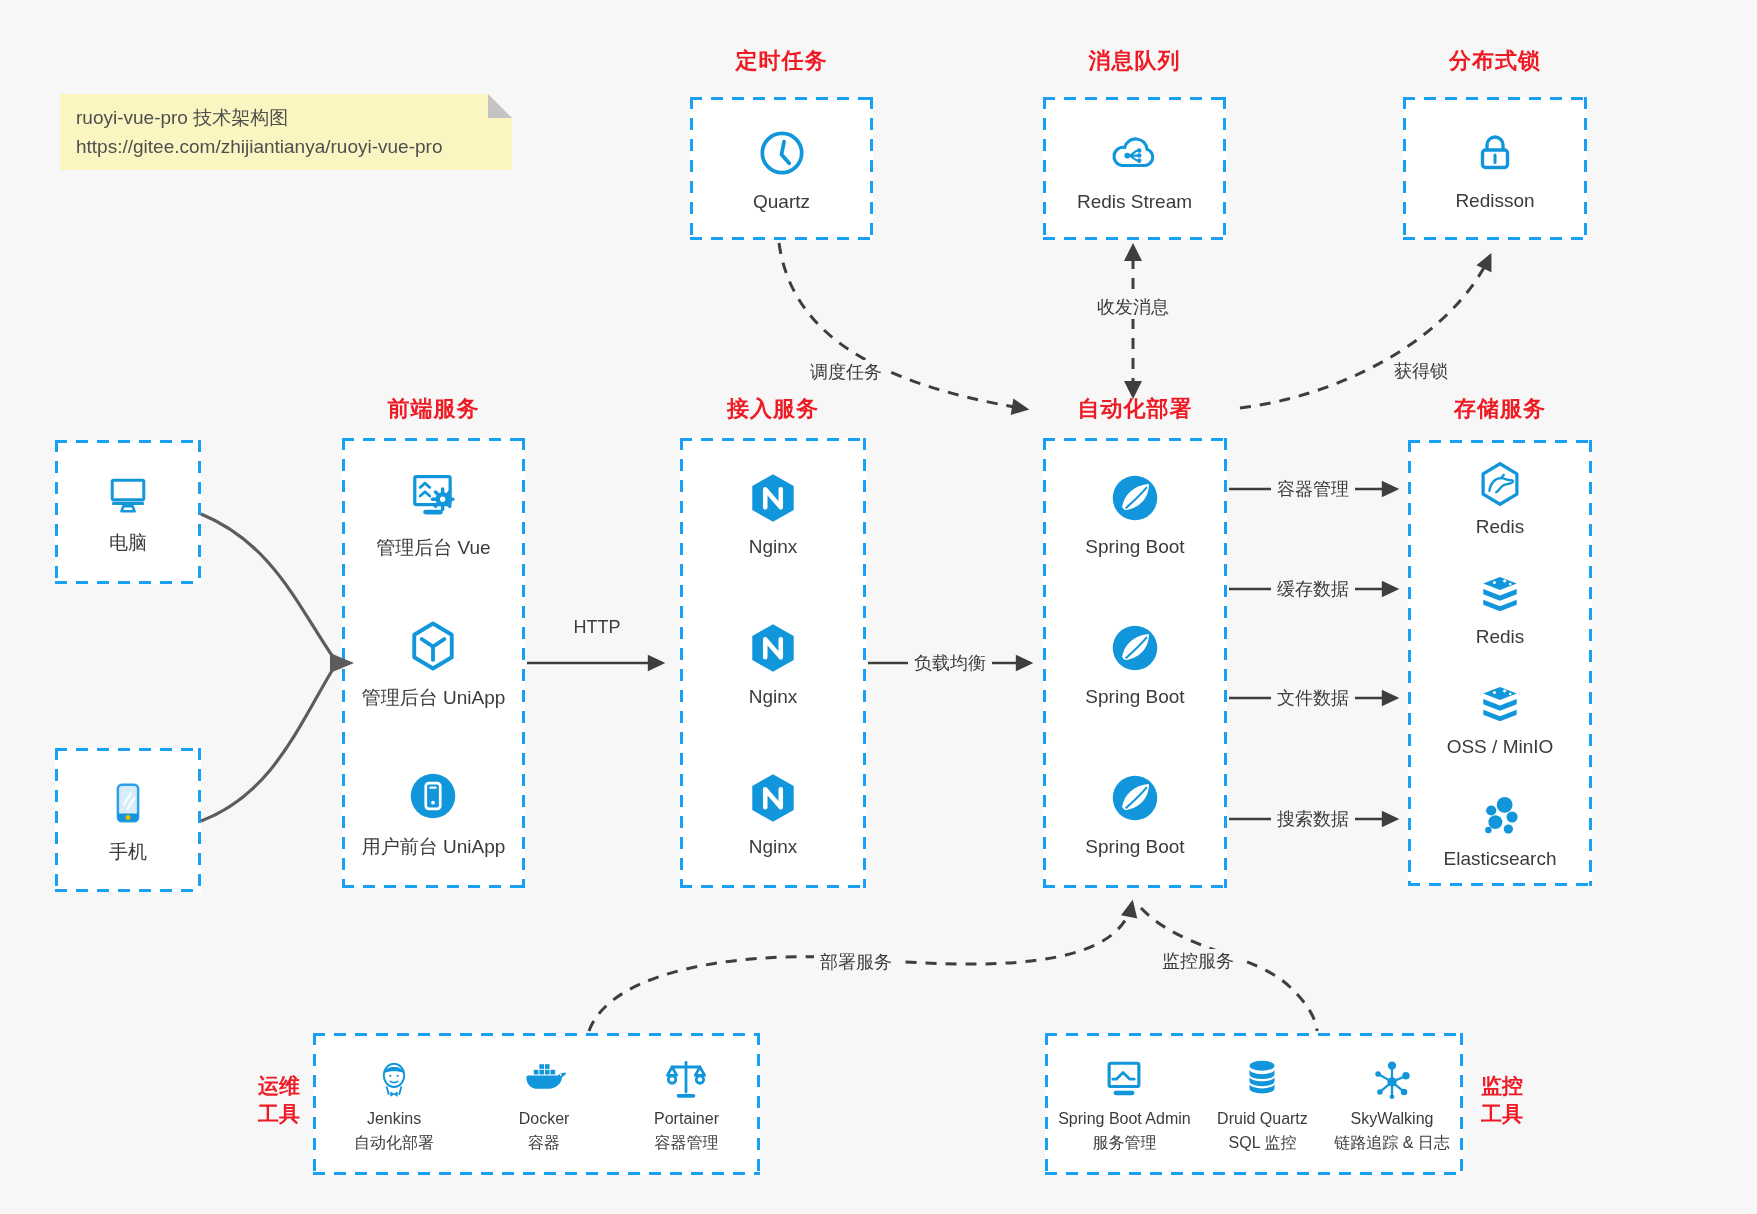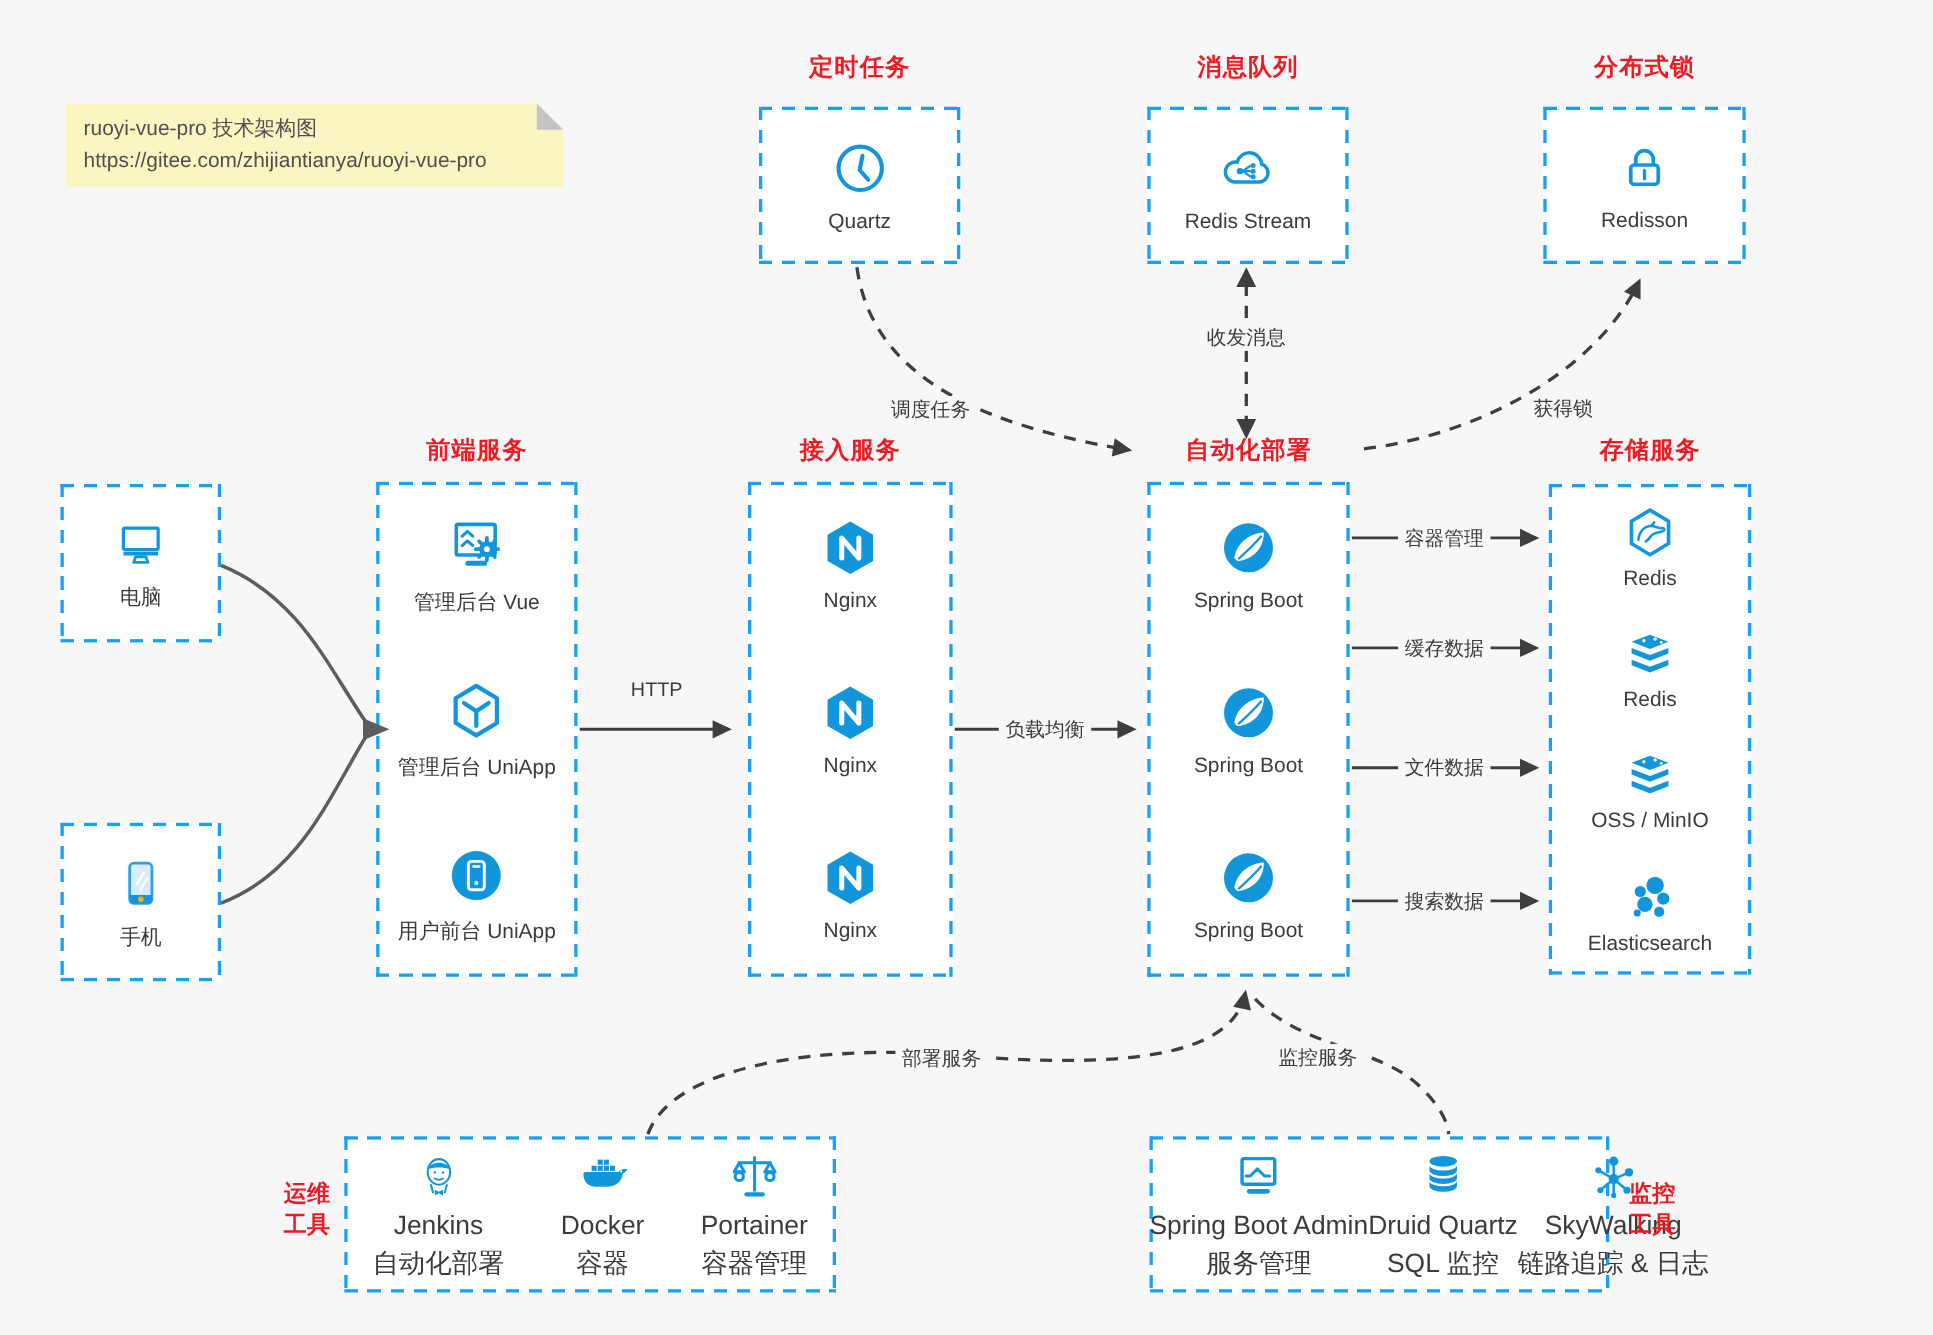--- a/index.html
+++ b/index.html
@@ -30,21 +30,21 @@
     background-position:0 0,0 100%,0 0,100% 0;
     background-repeat:no-repeat;
   }
   .vflex{display:flex;flex-direction:column;justify-content:space-around;align-items:center;}
   .hflex{display:flex;flex-direction:row;justify-content:space-around;align-items:center;}
 
   .node{display:flex;flex-direction:column;align-items:center;gap:9px;}
   .nlabel{font-size:19px;color:var(--ink);white-space:nowrap;}
 
   .tool{display:flex;flex-direction:column;align-items:center;gap:3px;}
-  .tname,.tdesc{font-size:24px;color:var(--ink);text-align:center;white-space:nowrap;line-height:1.3;}
+  .tname,.tdesc{font-size:16px;color:var(--ink);text-align:center;white-space:nowrap;line-height:1.3;}
 
   .arrows{position:absolute;left:0;top:0;z-index:4;pointer-events:none;}
   .elabel{position:absolute;transform:translate(-50%,-50%);background:var(--bg);color:#3c3c3c;
           font-size:18px;padding:0 6px;white-space:nowrap;z-index:6;}
 
   .note{position:absolute;z-index:3;box-sizing:border-box;background:#faf5c1;
         padding:9px 16px;font-size:19px;color:#4f4f4f;line-height:1.55;}
   .note::before{content:"";position:absolute;top:0;right:0;width:0;height:0;
         border-top:24px solid var(--bg);border-left:24px solid transparent;}
   .note::after{content:"";position:absolute;top:0;right:0;width:0;height:0;

